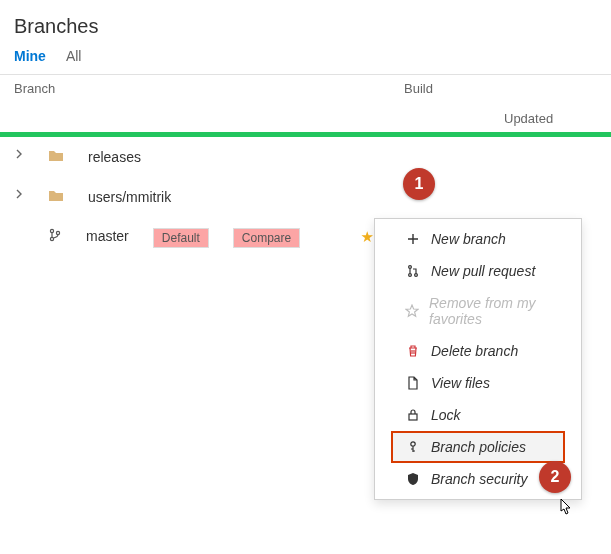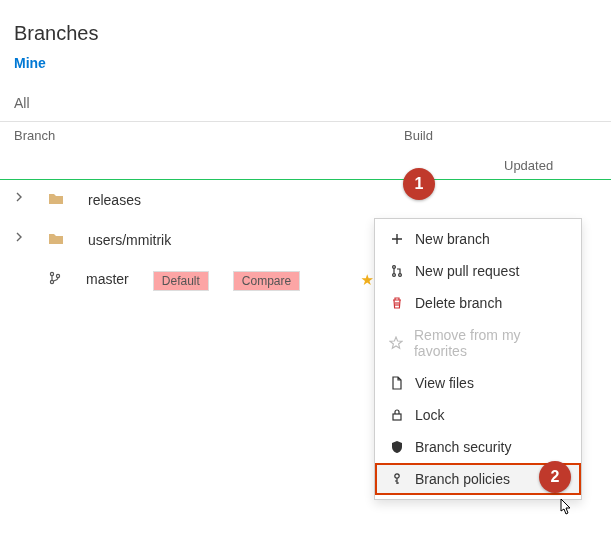--- a/index.html
+++ b/index.html
@@ -14,42 +14,41 @@
     overflow: hidden;
     position: relative;
   }
   .header {
     padding: 10px 14px 0 14px;
   }
   .page-title {
     font-size: 20px;
     font-weight: 300;
     color: #333;
-    margin: 12px 0 10px 0;
+    margin: 5px 0 10px 0;
   }
   .tabs {
     display: flex;
     gap: 20px;
     padding: 0 0 6px 0;
-    flex-direction: column;
   }
   .tab {
     font-size: 14px;
     color: #666;
     cursor: pointer;
     padding-bottom: 4px;
   }
   .tab.active {
     color: #0078d4;
     font-weight: 600;
   }
   .column-header {
     display: flex;
     border-top: 1px solid #e1e1e1;
-    border-bottom: 1px solid #22c55e;
+    border-bottom: 5px solid #22c55e;
     padding: 6px 14px;
     color: #666;
     font-size: 13px;
   }
   .col-branch { flex: 0 0 370px; }
   .col-build { flex: 0 0 100px; margin-left: 20px; }
   .col-updated { flex: 1; text-align: left; margin-top: 30px; }
   .rows { }
   .row {
     display: flex;
@@ -105,21 +104,22 @@
   }
   .username { color:#333; }
   .menu {
     position: absolute;
     left: 374px;
     top: 218px;
     width: 208px;
     background: #fff;
     border: 1px solid #cfcfcf;
     box-shadow: 0 4px 10px rgba(0,0,0,0.12);
-    padding: 4px 0;
+    padding: 4px 16px;
+    font-style: italic;
   }
   .menu-item {
     display:flex;
     align-items:center;
     gap:10px;
     padding: 8px 14px;
     color:#333;
     cursor:pointer;
     font-size:14px;
     position: relative;
@@ -244,69 +244,69 @@
     <span class="menu-icon">
         <svg viewBox="0 0 14 14">
           <circle cx="4" cy="3" r="1.4" fill="none" stroke="#333" stroke-width="1.2"></circle>
           <circle cx="4" cy="11" r="1.4" fill="none" stroke="#333" stroke-width="1.2"></circle>
           <circle cx="10" cy="11" r="1.4" fill="none" stroke="#333" stroke-width="1.2"></circle>
           <path d="M4 4.4 L4 9.6 M10 9.6 L10 5 L7 5" fill="none" stroke="#333" stroke-width="1.2"></path>
         </svg>
       </span>
     <span>New pull request</span>
   </div>
+  <div class="menu-item disabled">
+    <span class="menu-icon">
+        <svg viewBox="0 0 14 14">
+          <path d="M7 1 L8.6 5 L13 5.3 L9.6 8 L10.7 12.3 L7 10 L3.3 12.3 L4.4 8 L1 5.3 L5.4 5 Z" fill="none" stroke="#bbb" stroke-width="1.1"></path>
+        </svg>
+      </span>
+    <span>Remove from my favorites</span>
+  </div>
   <div class="menu-item">
     <span class="menu-icon trash">
         <svg viewBox="0 0 14 14">
           <path d="M3 4 L11 4 M5 4 L5 2 L9 2 L9 4 M4 4 L4.6 12 L9.4 12 L10 4 M6 6 L6 10 M8 6 L8 10" fill="none" stroke="#d13438" stroke-width="1.2"></path>
         </svg>
       </span>
     <span>Delete branch</span>
-  </div>
-  <div class="menu-item disabled">
-    <span class="menu-icon">
-        <svg viewBox="0 0 14 14">
-          <path d="M7 1 L8.6 5 L13 5.3 L9.6 8 L10.7 12.3 L7 10 L3.3 12.3 L4.4 8 L1 5.3 L5.4 5 Z" fill="none" stroke="#bbb" stroke-width="1.1"></path>
-        </svg>
-      </span>
-    <span>Remove from my favorites</span>
   </div>
   <div class="menu-item">
     <span class="menu-icon">
         <svg viewBox="0 0 14 14">
           <path d="M3 1 L8 1 L11 4 L11 13 L3 13 Z M8 1 L8 4 L11 4" fill="none" stroke="#333" stroke-width="1.2"></path>
         </svg>
       </span>
     <span>View files</span>
   </div>
   <div class="menu-item">
     <span class="menu-icon">
         <svg viewBox="0 0 14 14">
           <rect x="3" y="6" width="8" height="6" fill="none" stroke="#333" stroke-width="1.2"></rect>
           <path d="M5 6 L5 4 A2 2 0 0 1 9 4 L9 6" fill="none" stroke="#333" stroke-width="1.2"></path>
         </svg>
       </span>
     <span>Lock</span>
   </div>
-  <div class="menu-item">
-    <span class="menu-icon">
-        <svg viewBox="0 0 14 14">
-          <path d="M7 1 L12 3 L12 7 C12 10 9.5 12.5 7 13 C4.5 12.5 2 10 2 7 L2 3 Z" fill="#333"></path>
-        </svg>
-      </span>
-    <span>Branch security</span>
-  </div>
   <div class="menu-item hover-bg highlight-red">
     <span class="menu-icon">
         <svg viewBox="0 0 14 14">
           <circle cx="7" cy="4" r="2.2" fill="none" stroke="#333" stroke-width="1.2"></circle>
           <path d="M7 6.2 L7 12 M5 9 L7 9 M7 11 L9 11" fill="none" stroke="#333" stroke-width="1.2"></path>
         </svg>
       </span>
     <span>Branch policies</span>
+  </div>
+  <div class="menu-item">
+    <span class="menu-icon">
+        <svg viewBox="0 0 14 14">
+          <path d="M7 1 L12 3 L12 7 C12 10 9.5 12.5 7 13 C4.5 12.5 2 10 2 7 L2 3 Z" fill="#333"></path>
+        </svg>
+      </span>
+    <span>Branch security</span>
   </div>
 </div>
 
 <div class="callout callout-1">1</div>
 <div class="callout callout-2">2</div>
 
 <div class="cursor">
   <svg viewBox="0 0 20 22">
       <path d="M6 2 L6 14 L9 12 L11 17 L13 16 L11 11 L15 11 Z" fill="#fff" stroke="#000" stroke-width="1"></path>
     </svg>

